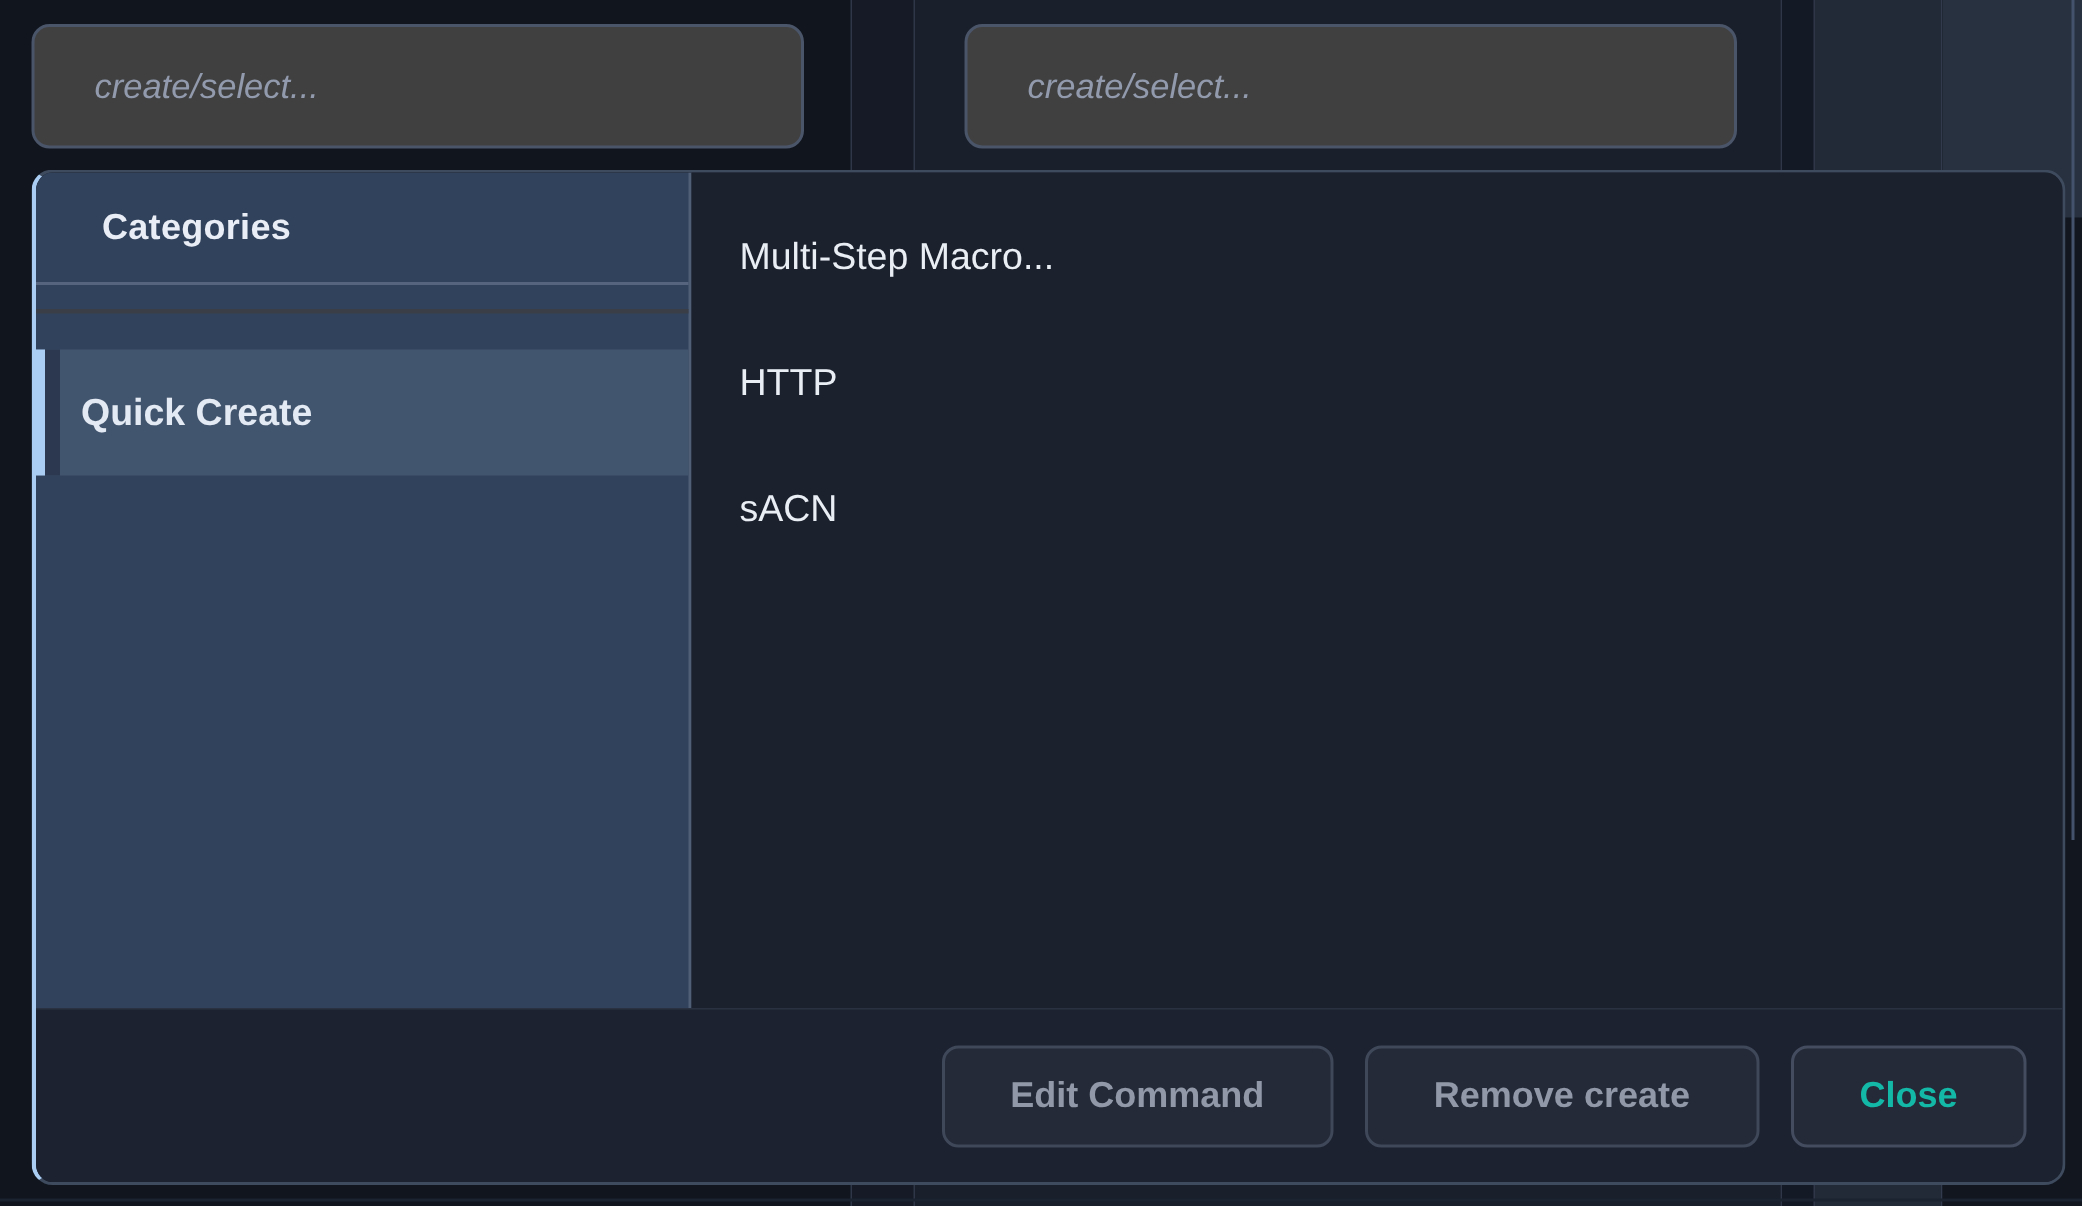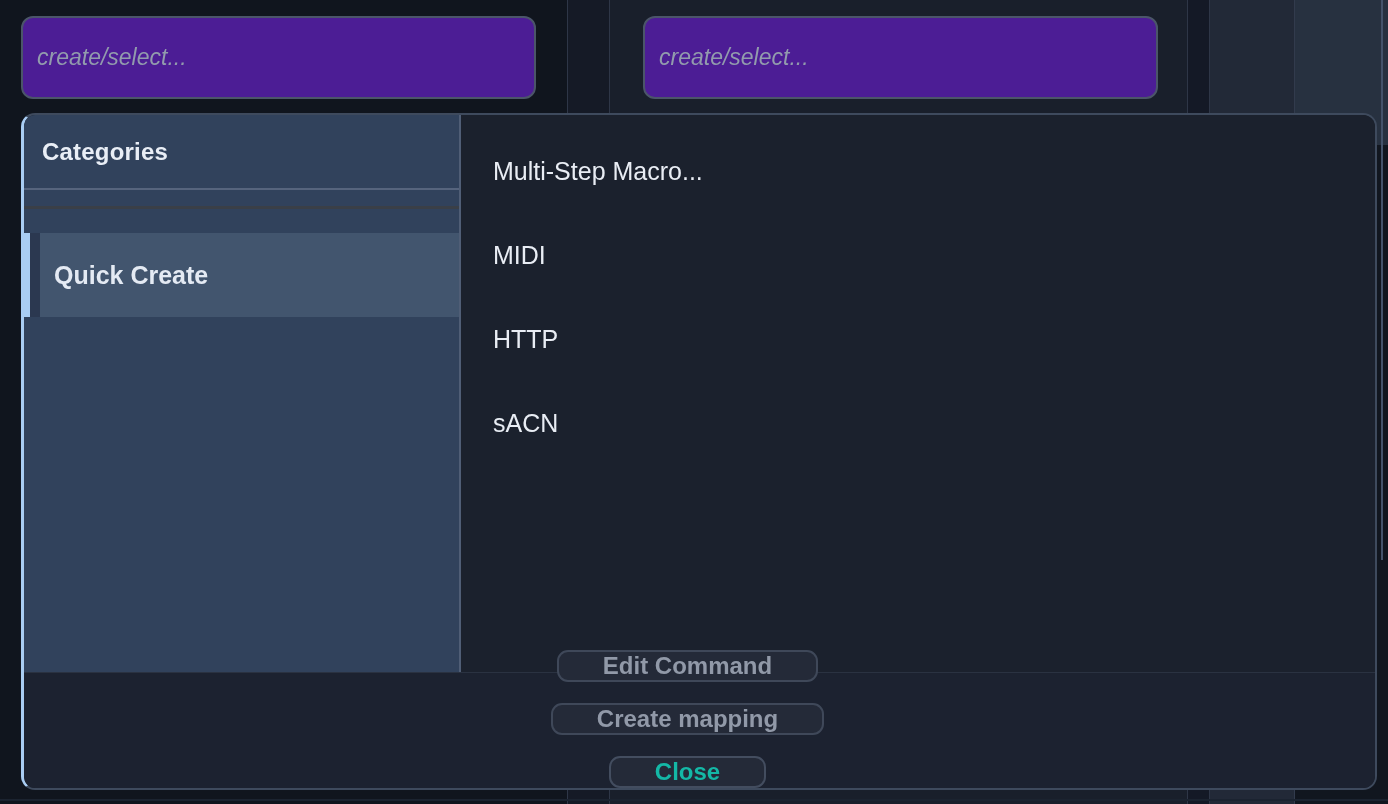--- a/index.html
+++ b/index.html
@@ -18,23 +18,23 @@
   .gap-bc{left:1187px;width:23px;background:#141926;border-left:1px solid #2e3647;border-right:1px solid #2e3647;}
   .col-c{left:1210px;width:85px;background:#222937;border-right:1px solid #323b4d;}
   .col-d{left:1295px;width:93px;background:#11161f;}
   .col-d-top{position:absolute;left:1295px;top:0;width:93px;height:145px;background:#273140;}
   .col-d-line{position:absolute;left:1381px;top:0;width:2px;height:560px;background:#44536b;}
   .bottom-line{position:absolute;left:0;top:799px;width:1388px;height:2px;background:#1b2330;}
 
   
   .combo{
     position:absolute;top:16px;height:83px;border-radius:12px;
-    background:#4c1d95;border:2px solid #4b5569;
+    background:#404040;border:2px solid #4b5569;
     color:#d7dde8;font-size:23px;font-style:italic;
-    padding:0 14px;outline:none;width:515px;
+    padding:0 40px;outline:none;width:515px;
     font-family:"Liberation Sans","DejaVu Sans",sans-serif;
   }
   .combo::placeholder{color:#929bad;font-style:italic;opacity:1;}
   .combo-left{left:21px;}
   .combo-right{left:643px;}
 
   
   .dialog{
     position:absolute;left:21px;top:113px;width:1356px;height:677px;
     background:#1b212d;
@@ -44,21 +44,21 @@
     display:flex;flex-direction:column;overflow:hidden;
   }
   .dialog-body{flex:1;display:flex;min-height:0;}
 
   
   .sidebar{
     width:437px;background:#31425c;display:flex;flex-direction:column;
     border-right:2px solid #505e76;flex-shrink:0;
   }
   .sidebar-header{
-    height:75px;display:flex;align-items:center;padding-left:18px;
+    height:75px;display:flex;align-items:center;padding-left:44px;
     border-bottom:2px solid #56647d;
     color:#e9eef6;font-size:24px;font-weight:700;letter-spacing:.2px;
   }
   .sidebar-slot{height:16px;}
   .sidebar-divider-dark{height:3px;background:#3a3f47;}
   .sidebar-spacer{height:24px;}
   .sidebar-row{
     position:relative;height:84px;display:flex;align-items:center;
     padding-left:30px;color:#e4eaf3;font-size:25px;cursor:default;
   }
@@ -77,21 +77,21 @@
   .cat-list{flex:1;overflow:hidden;padding-top:14px;background:#1b212d;}
   .cat-item{
     height:84px;display:flex;align-items:center;padding-left:32px;
     color:#e9edf4;font-size:25px;cursor:default;white-space:nowrap;
   }
 
   
   .dialog-footer{
     height:116px;background:#1c2230;border-top:1px solid #2a3241;
     display:flex;align-items:center;justify-content:flex-end;
-    gap:21px;padding-right:24px;flex-shrink:0;flex-direction:column;
+    gap:21px;padding-right:24px;flex-shrink:0;
   }
   .btn{
     height:68px;border-radius:11px;border:2px solid #3f4859;
     background:#242a38;color:#9199a8;
     font-size:24px;font-weight:700;padding:0 44px;
     font-family:"Liberation Sans","DejaVu Sans",sans-serif;
     display:flex;align-items:center;justify-content:center;cursor:default;
   }
   .btn.primary{color:#14b8a6;border-color:#434d5f;}
 </style>
@@ -122,27 +122,26 @@
         <div class="sidebar-divider-dark"></div>
         <div class="sidebar-spacer"></div>
         <div class="sidebar-row selected">
           <span>Quick Create</span>
         </div>
         <div class="sidebar-fill"></div>
       </div>
 
       <div class="cat-list">
         <div class="cat-item">Multi-Step Macro...</div>
-        <div class="cat-item">MIDI</div>
         <div class="cat-item">HTTP</div>
         <div class="cat-item">sACN</div>
       </div>
 
     </div>
 
     <div class="dialog-footer">
       <button class="btn">Edit Command</button>
-      <button class="btn">Create mapping</button>
+      <button class="btn">Remove create</button>
       <button class="btn primary">Close</button>
     </div>
   </div>
 
 </div>
 
 </body></html>

